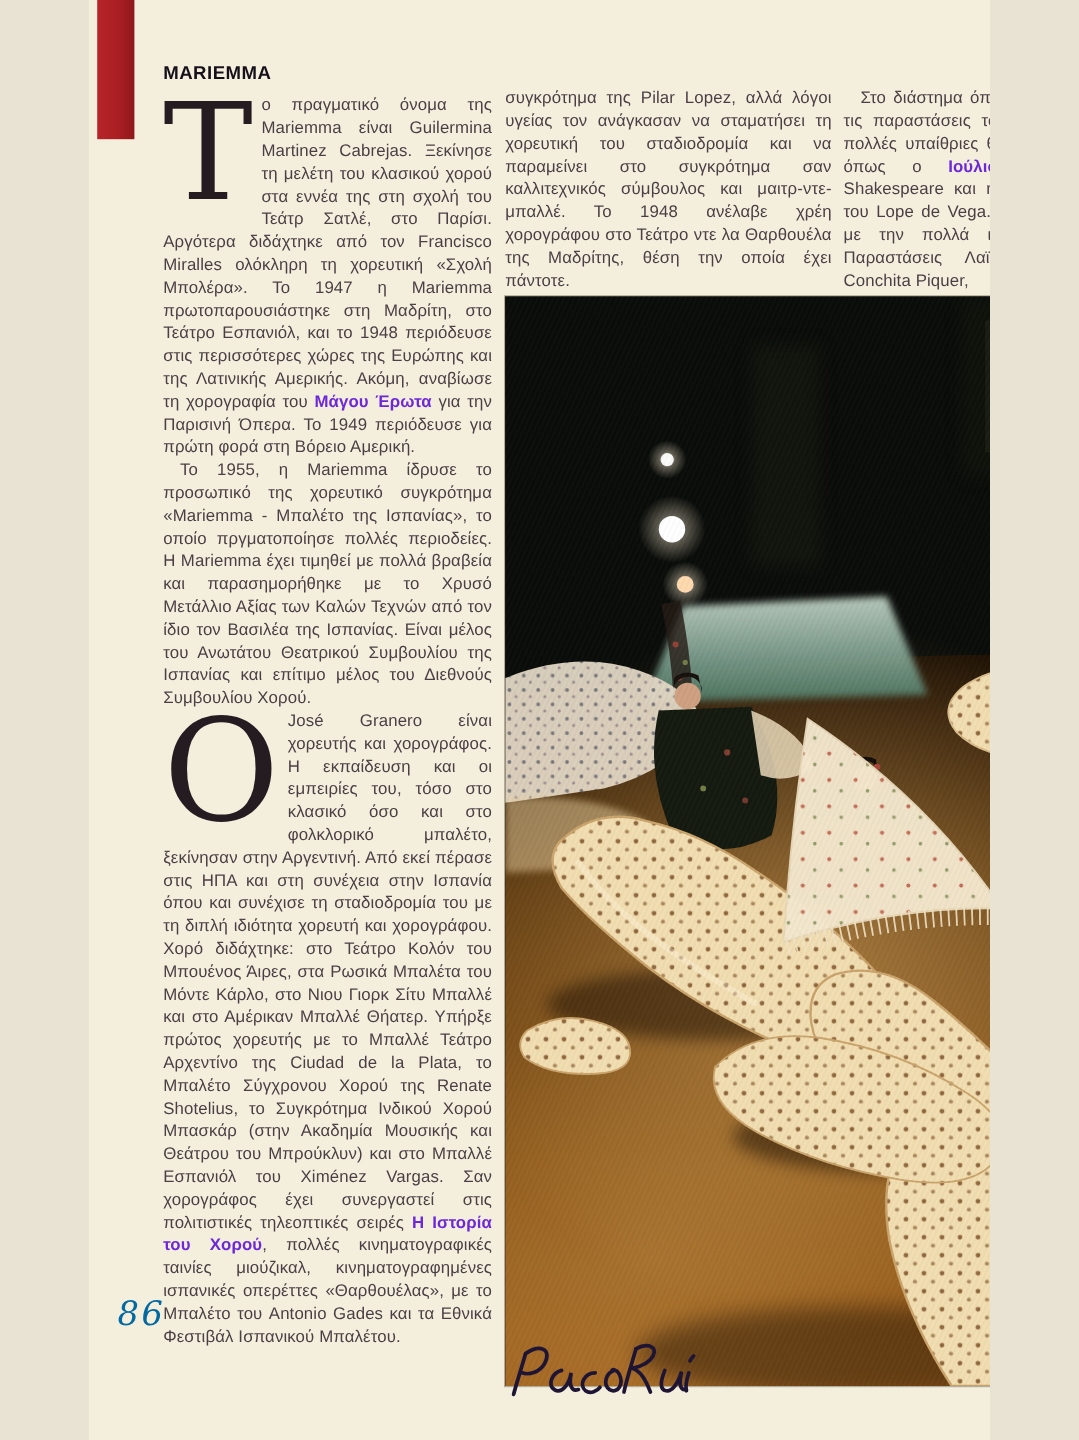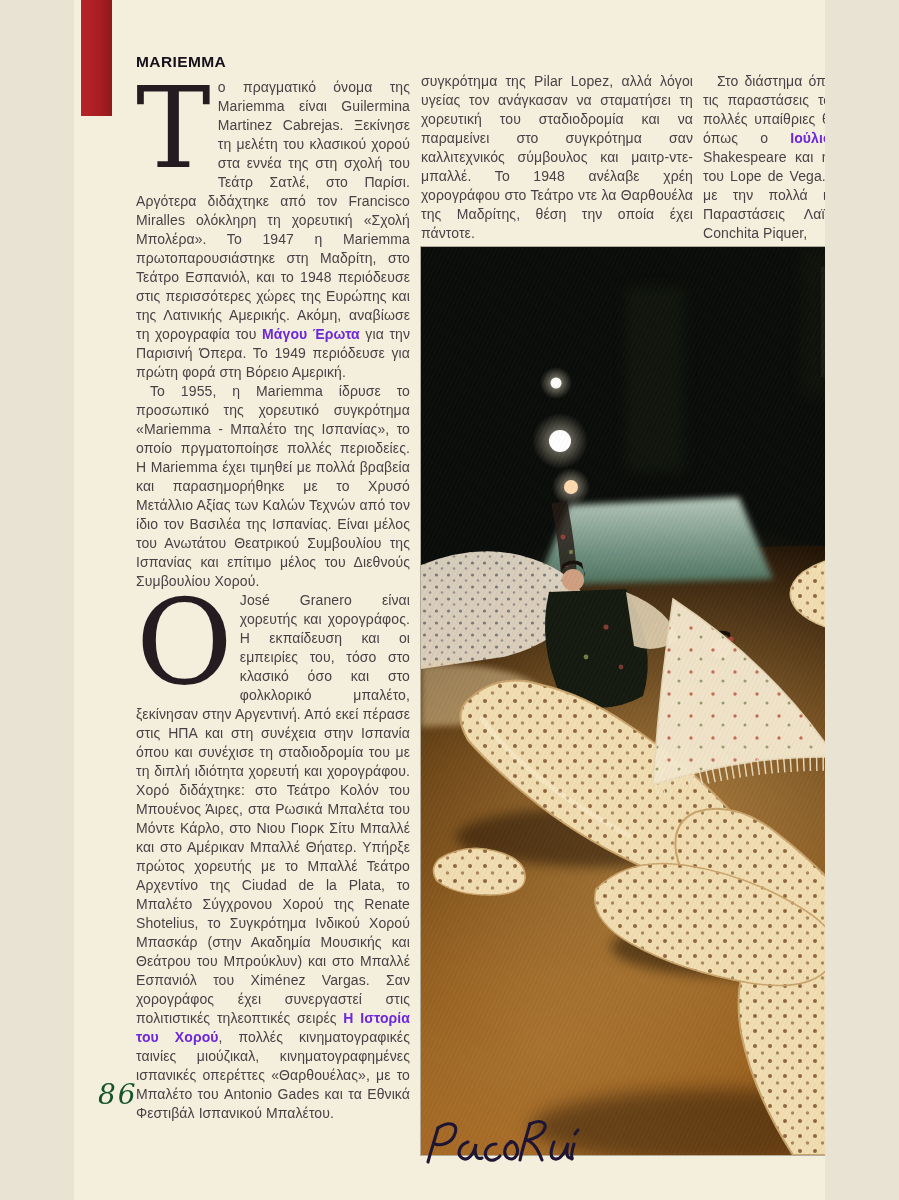--- a/index.html
+++ b/index.html
@@ -28,21 +28,21 @@
   }
   .dropcap-o{font-size:118px;line-height:92px;height:96px;}
   .photo{position:absolute;left:347px;top:247px;width:546px;height:908px;
     background:#0a0c09;box-shadow:0 0 0 1px rgba(60,50,30,0.35);}
   .photo::after{content:"";position:absolute;inset:0;pointer-events:none;
     background:repeating-linear-gradient(115deg,rgba(255,255,255,0.016) 0 2px,rgba(0,0,0,0.02) 2px 4px);}
   .photo svg{display:block;}
   .signature{position:absolute;left:350px;top:1116px;width:158px;height:56px;z-index:5;}
   .page-number{position:absolute;left:24px;top:1078px;
     font-family:"DejaVu Serif","Liberation Serif",serif;font-style:italic;
-    font-size:28px;color:#14532d;letter-spacing:2px;}
+    font-size:28px;color:#0369a1;letter-spacing:2px;}
   .tiny-mark{position:absolute;left:851px;top:1178px;font-size:10px;color:#a29a87;}
   strong{color:#6d28d9;}
   .blur6{filter:blur(6px);}
   .blur3{filter:blur(3px);}
   .blur9{filter:blur(9px);}
 </style>
 </head>
 <body>
 
 <div class="page">

